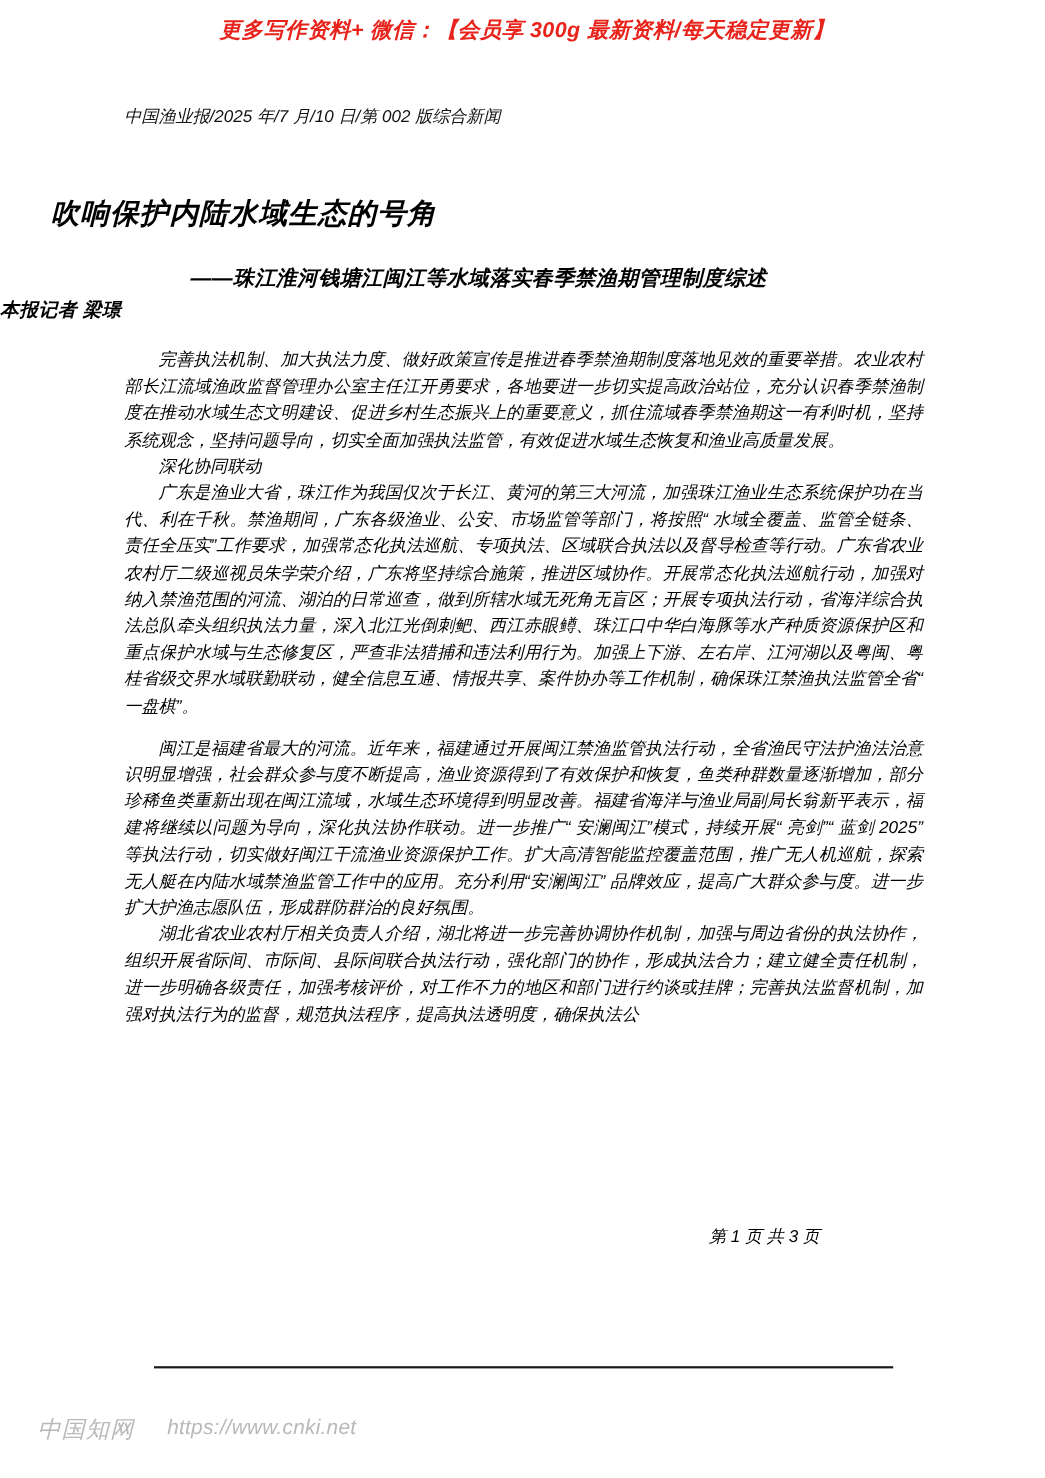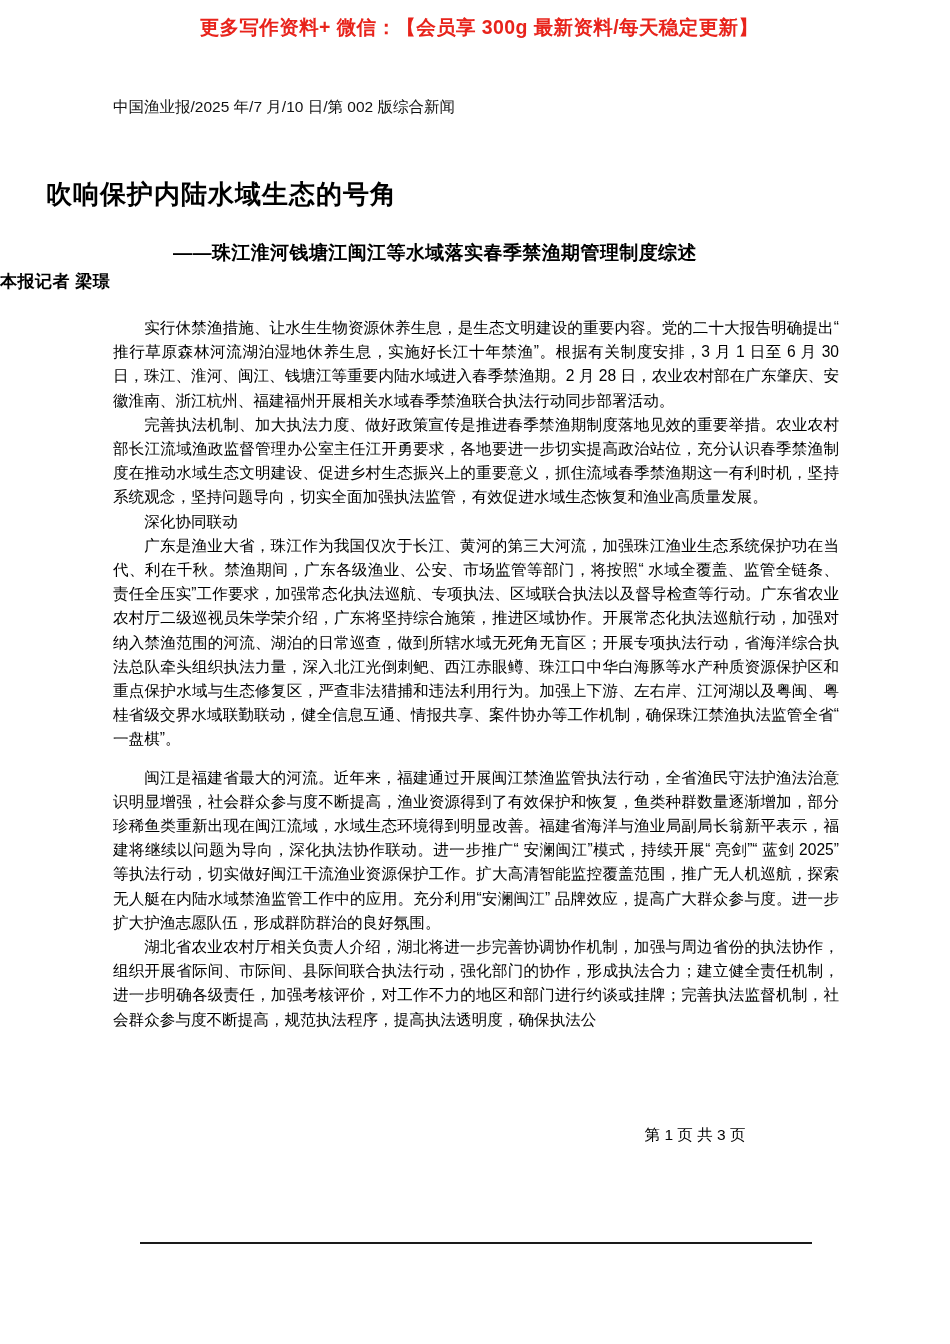--- a/index.html
+++ b/index.html
@@ -14,20 +14,21 @@
     font-family: "Liberation Sans", "DejaVu Sans", sans-serif;
     color: #000000;
     overflow: hidden;
   }
 
   .page {
     position: relative;
     width: 950px;
     height: 1344px;
     box-sizing: border-box;
+    font-style: italic;
   }
 
   
   .promo-banner {
     position: absolute;
     top: 14px;
     left: 0;
     width: 950px;
     text-align: center;
     padding-left: 8px;
@@ -108,21 +109,20 @@
   
   .page-footer {
     position: absolute;
     top: 1114px;
     left: 0;
     width: 950px;
     text-align: center;
     padding-left: 440px;
     box-sizing: border-box;
     font-size: 15.5px;
-    margin-top: 11px;
   }
 
   
   .bottom-rule {
     position: absolute;
     top: 1242px;
     left: 140px;
     width: 672px;
     height: 2px;
     background: #1a1a1a;
@@ -158,26 +158,29 @@
 
   <div class="pub-meta">中国渔业报/2025 年/7 月/10 日/第 002 版综合新闻</div>
 
   <h1 class="doc-title">吹响保护内陆水域生态的号角</h1>
 
   <h2 class="doc-subtitle">——珠江淮河钱塘江闽江等水域落实春季禁渔期管理制度综述</h2>
 
   <div class="byline">本报记者 梁璟</div>
 
   <div class="body-block">
-    <p>实行休禁渔措施、让水生生物资源休养生息，是生态文明建设的重要内容。党的二十大报告明确提出“ 推行草原森林河流湖泊湿地休养生息，实施好长江十年禁渔”。根据有关制度安排，3 月 1 日至 6 月 30 日，珠江、淮河、闽江、钱塘江等重要内陆水域进入春季禁渔期。2 月 28 日，农业农村部在广东肇庆、安徽淮南、浙江杭州、福建福州开展相关水域春季禁渔联合执法行动同步部署活动。</p>
     <p>完善执法机制、加大执法力度、做好政策宣传是推进春季禁渔期制度落地见效的重要举措。农业农村部长江流域渔政监督管理办公室主任江开勇要求，各地要进一步切实提高政治站位，充分认识春季禁渔制度在推动水域生态文明建设、促进乡村生态振兴上的重要意义，抓住流域春季禁渔期这一有利时机，坚持系统观念，坚持问题导向，切实全面加强执法监管，有效促进水域生态恢复和渔业高质量发展。</p>
     <p>深化协同联动</p>
     <p>广东是渔业大省，珠江作为我国仅次于长江、黄河的第三大河流，加强珠江渔业生态系统保护功在当代、利在千秋。禁渔期间，广东各级渔业、公安、市场监管等部门，将按照“ 水域全覆盖、监管全链条、责任全压实”工作要求，加强常态化执法巡航、专项执法、区域联合执法以及督导检查等行动。广东省农业农村厅二级巡视员朱学荣介绍，广东将坚持综合施策，推进区域协作。开展常态化执法巡航行动，加强对纳入禁渔范围的河流、湖泊的日常巡查，做到所辖水域无死角无盲区；开展专项执法行动，省海洋综合执法总队牵头组织执法力量，深入北江光倒刺鲃、西江赤眼鳟、珠江口中华白海豚等水产种质资源保护区和重点保护水域与生态修复区，严查非法猎捕和违法利用行为。加强上下游、左右岸、江河湖以及粤闽、粤桂省级交界水域联勤联动，健全信息互通、情报共享、案件协办等工作机制，确保珠江禁渔执法监管全省“ 一盘棋”。</p>
     <p class="gap-para">闽江是福建省最大的河流。近年来，福建通过开展闽江禁渔监管执法行动，全省渔民守法护渔法治意识明显增强，社会群众参与度不断提高，渔业资源得到了有效保护和恢复，鱼类种群数量逐渐增加，部分珍稀鱼类重新出现在闽江流域，水域生态环境得到明显改善。福建省海洋与渔业局副局长翁新平表示，福建将继续以问题为导向，深化执法协作联动。进一步推广“ 安澜闽江”模式，持续开展“ 亮剑”“ 蓝剑 2025” 等执法行动，切实做好闽江干流渔业资源保护工作。扩大高清智能监控覆盖范围，推广无人机巡航，探索无人艇在内陆水域禁渔监管工作中的应用。充分利用“安澜闽江” 品牌效应，提高广大群众参与度。进一步扩大护渔志愿队伍，形成群防群治的良好氛围。</p>
-    <p>湖北省农业农村厅相关负责人介绍，湖北将进一步完善协调协作机制，加强与周边省份的执法协作，组织开展省际间、市际间、县际间联合执法行动，强化部门的协作，形成执法合力；建立健全责任机制，进一步明确各级责任，加强考核评价，对工作不力的地区和部门进行约谈或挂牌；完善执法监督机制，社会群众参与度不断提高，规范执法程序，提高执法透明度，确保执法公</p>
+    <p>湖北省农业农村厅相关负责人介绍，湖北将进一步完善协调协作机制，加强与周边省份的执法协作，组织开展省际间、市际间、县际间联合执法行动，强化部门的协作，形成执法合力；建立健全责任机制，进一步明确各级责任，加强考核评价，对工作不力的地区和部门进行约谈或挂牌；完善执法监督机制，加强对执法行为的监督，规范执法程序，提高执法透明度，确保执法公</p>
   </div>
 
   <div class="page-footer">第 1 页 共 3 页</div>
 
   <div class="bottom-rule"></div>
 
+  <div class="cnki-mark">
+    <span class="cnki-name">中国知网</span>
+    <span class="cnki-url">https://www.cnki.net</span>
+  </div>
 
 </div>
 
 </body></html>

